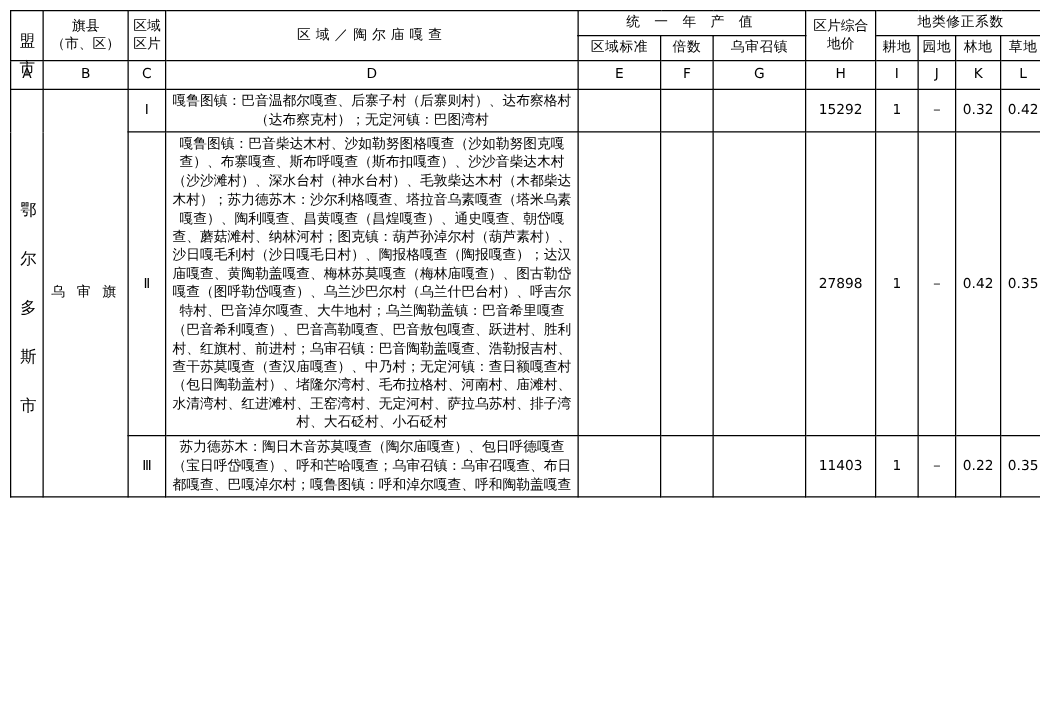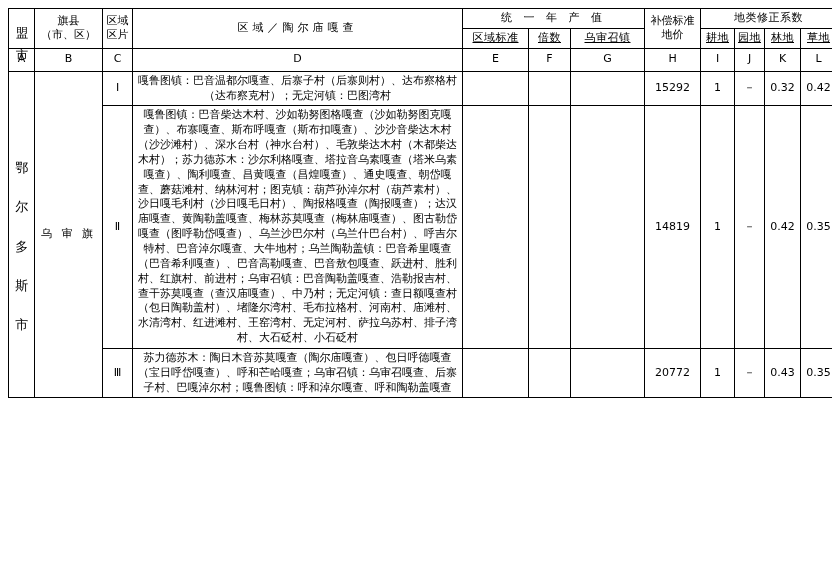--- a/index.html
+++ b/index.html
@@ -44,21 +44,20 @@
     font-size: 12.5px;
     letter-spacing: 4px;
   }
   .hdr-stack {
     font-size: 12.5px;
     line-height: 1.25;
   }
   .sub-hdr {
     font-size: 11.5px;
     letter-spacing: 0.5px;
-    text-decoration: underline;
   }
   .letter-row td {
     font-size: 11px;
     height: 18px;
     padding: 1px 2px;
   }
   
   .vert {
     writing-mode: vertical-rl;
     text-orientation: upright;
@@ -152,21 +151,21 @@
           <span>旗县</span><br>
           <span>（市、区）</span>
         </th>
         <th rowspan="3" class="hdr-stack">
           <span>区域</span><br>
           <span>区片</span>
         </th>
         <th rowspan="3" class="hdr-wide">区域／陶尔庙嘎查</th>
         <th colspan="3" class="hdr-wide">统 一 年 产 值</th>
         <th rowspan="3" class="hdr-stack">
-          <span>补偿标准</span><br>
+          <span>区片综合</span><br>
           <span>地价</span>
         </th>
         <th colspan="4" class="hdr">地类修正系数</th>
       </tr>
       <tr>
         <th rowspan="2" class="sub-hdr">区域标准</th>
         <th rowspan="2" class="sub-hdr">倍数</th>
         <th rowspan="2" class="sub-hdr">乌审召镇</th>
         <th rowspan="2" class="sub-hdr">耕地</th>
         <th rowspan="2" class="sub-hdr">园地</th>
@@ -207,33 +206,33 @@
         <td class="dash">－</td>
         <td class="num">0.32</td>
         <td class="num">0.42</td>
       </tr>
       <tr>
         <td class="roman">Ⅱ</td>
         <td class="desc">嘎鲁图镇：巴音柴达木村、沙如勒努图格嘎查（沙如勒努图克嘎查）、布寨嘎查、斯布呼嘎查（斯布扣嘎查）、沙沙音柴达木村（沙沙滩村）、深水台村（神水台村）、毛敦柴达木村（木都柴达木村）；苏力德苏木：沙尔利格嘎查、塔拉音乌素嘎查（塔米乌素嘎查）、陶利嘎查、昌黄嘎查（昌煌嘎查）、通史嘎查、朝岱嘎查、蘑菇滩村、纳林河村；图克镇：葫芦孙淖尔村（葫芦素村）、沙日嘎毛利村（沙日嘎毛日村）、陶报格嘎查（陶报嘎查）；达汉庙嘎查、黄陶勒盖嘎查、梅林苏莫嘎查（梅林庙嘎查）、图古勒岱嘎查（图呼勒岱嘎查）、乌兰沙巴尔村（乌兰什巴台村）、呼吉尔特村、巴音淖尔嘎查、大牛地村；乌兰陶勒盖镇：巴音希里嘎查（巴音希利嘎查）、巴音高勒嘎查、巴音敖包嘎查、跃进村、胜利村、红旗村、前进村；乌审召镇：巴音陶勒盖嘎查、浩勒报吉村、查干苏莫嘎查（查汉庙嘎查）、中乃村；无定河镇：查日额嘎查村（包日陶勒盖村）、堵隆尔湾村、毛布拉格村、河南村、庙滩村、水清湾村、红进滩村、王窑湾村、无定河村、萨拉乌苏村、排子湾村、大石砭村、小石砭村</td>
         <td class="empty"></td>
         <td class="empty"></td>
         <td class="empty"></td>
-        <td class="num">14819</td>
+        <td class="num">27898</td>
         <td class="num">1</td>
         <td class="dash">－</td>
         <td class="num">0.42</td>
         <td class="num">0.35</td>
       </tr>
       <tr>
         <td class="roman">Ⅲ</td>
-        <td class="desc">苏力德苏木：陶日木音苏莫嘎查（陶尔庙嘎查）、包日呼德嘎查（宝日呼岱嘎查）、呼和芒哈嘎查；乌审召镇：乌审召嘎查、后寨子村、巴嘎淖尔村；嘎鲁图镇：呼和淖尔嘎查、呼和陶勒盖嘎查</td>
-        <td class="empty"></td>
-        <td class="empty"></td>
-        <td class="empty"></td>
-        <td class="num">20772</td>
+        <td class="desc">苏力德苏木：陶日木音苏莫嘎查（陶尔庙嘎查）、包日呼德嘎查（宝日呼岱嘎查）、呼和芒哈嘎查；乌审召镇：乌审召嘎查、布日都嘎查、巴嘎淖尔村；嘎鲁图镇：呼和淖尔嘎查、呼和陶勒盖嘎查</td>
+        <td class="empty"></td>
+        <td class="empty"></td>
+        <td class="empty"></td>
+        <td class="num">11403</td>
         <td class="num">1</td>
         <td class="dash">－</td>
-        <td class="num">0.43</td>
+        <td class="num">0.22</td>
         <td class="num">0.35</td>
       </tr>
     </tbody>
   </table>
 </div>
 
 </body></html>

